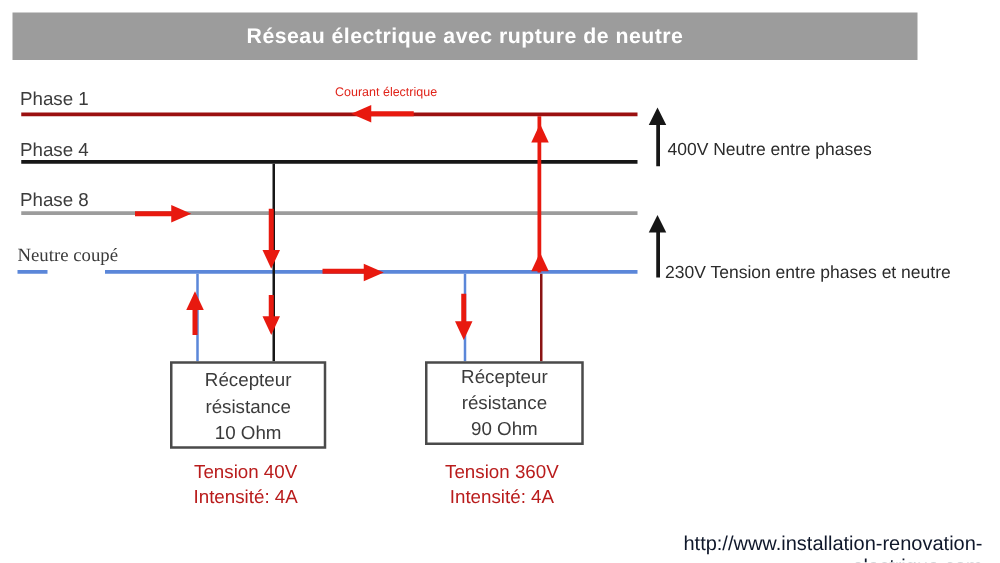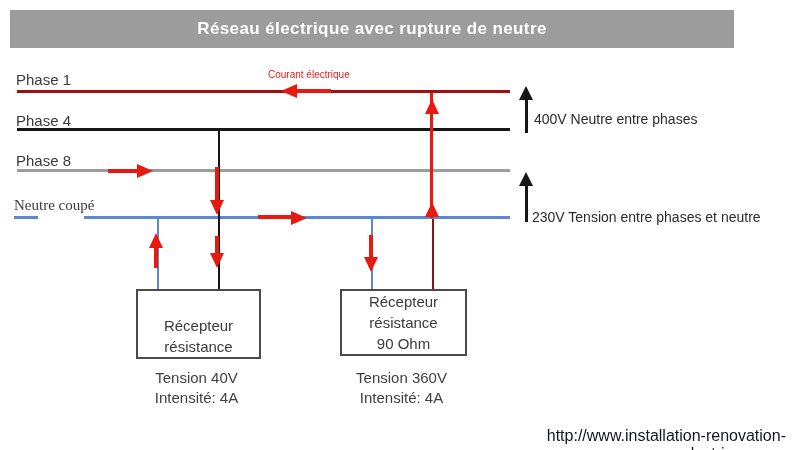--- a/index.html
+++ b/index.html
@@ -33,21 +33,21 @@
   
   .volt-label{font-size:14px;color:#2b2b2b;white-space:nowrap;}
   .current-label{font-size:10px;color:#e0241a;white-space:nowrap;}
   
   .receiver-box{
     border:2px solid #4a4a4a;background:#ffffff;color:#3b3b3b;
     font-size:15px;line-height:21px;text-align:center;
     display:flex;flex-direction:column;justify-content:flex-end;
   }
   .caption-red{
-    color:#404040;font-size:15px;line-height:20px;text-align:center;white-space:nowrap;
+    color:#b91c1c;font-size:15px;line-height:20px;text-align:center;white-space:nowrap;
   }
   .footer-url{font-size:16px;color:#0f172a;text-align:right;}
 </style>
 </head>
 <body>
 
 <div class="stage">
 
   <div class="abs title-bar">
     <span>Réseau électrique avec rupture de neutre</span>
@@ -99,20 +99,21 @@
   <span class="tri tri-up black" style="left:519px;top:86px;"></span>
   <div class="abs volt-label" style="left:534px;top:111px;">400V Neutre entre phases</div>
 
   <div class="vline" style="left:525px;top:185px;width:3px;height:37px;background:#161616;"></div>
   <span class="tri tri-up black" style="left:519px;top:172px;"></span>
   <div class="abs volt-label" style="left:532px;top:193px;margin-top:16px;">230V Tension entre phases et neutre</div>
 
   <div class="abs receiver-box" style="left:136px;top:289px;width:121px;height:66px;">
     <div>Récepteur</div>
     <div>résistance</div>
+    <div>10 Ohm</div>
   </div>
   <div class="abs receiver-box" style="left:340px;top:289px;width:123px;height:63px;">
     <div>Récepteur</div>
     <div>résistance</div>
     <div>90 Ohm</div>
   </div>
 
   <div class="abs caption-red" style="left:136px;top:368px;width:121px;">
     <div>Tension 40V</div>
     <div>Intensité: 4A</div>

